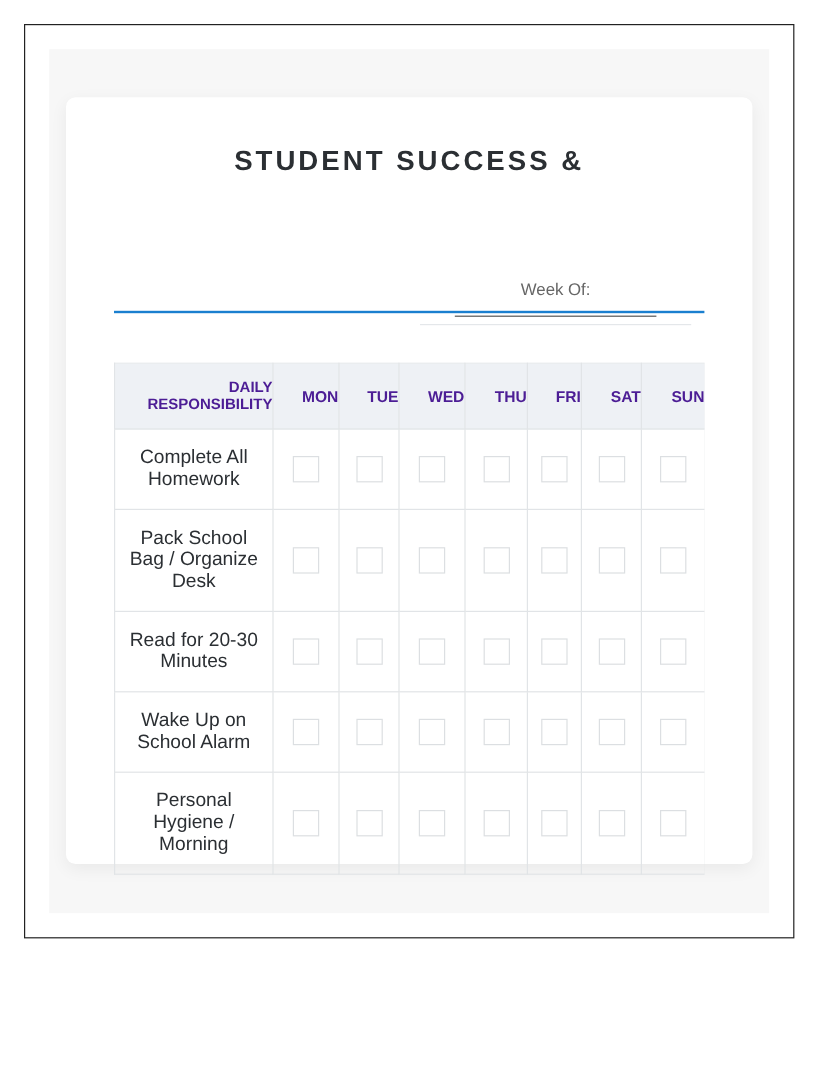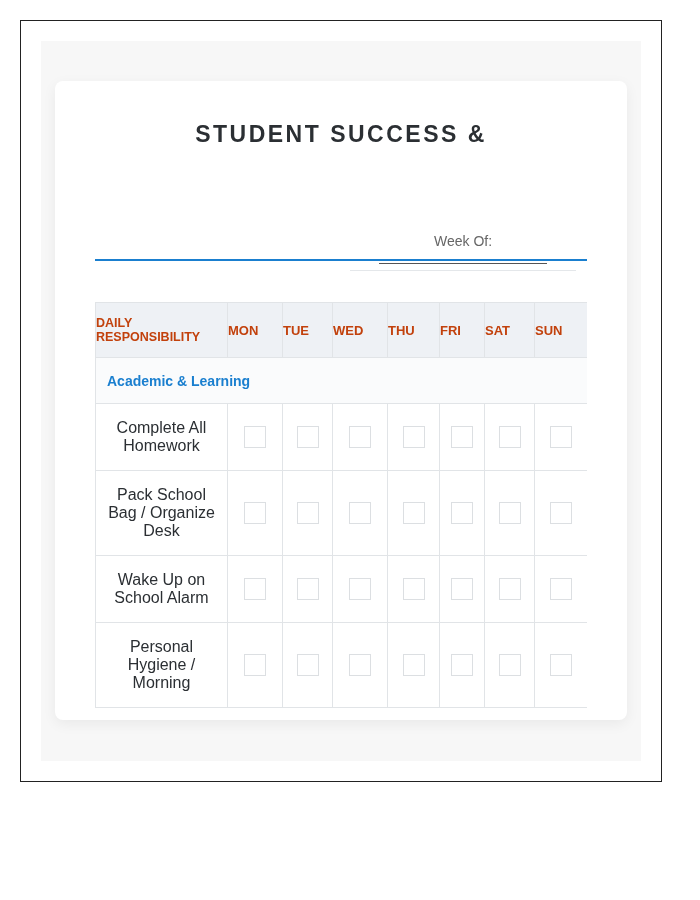--- a/index.html
+++ b/index.html
@@ -23,21 +23,21 @@
     .field-label { display: block; font-size: 14px; color: #666; line-height: 20px; margin-top: 1px; }
     .field-line { position: absolute; left: 29px; width: 168px; top: 33px; height: 0;
                   border-top: 1px solid #555; }
     .accent-rule { position: absolute; left: 95px; top: 259px; width: 492px; height: 2px;
                    background: #1a7fcf; z-index: 3; }
     .table-wrap { position: absolute; left: 95px; top: 302px; width: 492px; height: 500px;
                   overflow: hidden; z-index: 4; }
     table { border-collapse: collapse; table-layout: fixed; width: 492px; }
     th, td { border: 1px solid #e1e4e7; padding: 0; }
     thead th { background: #eef1f5; height: 54px; font-size: 13px; font-weight: bold;
-               color: #c2410c; text-align: left; }
+               color: #4c1d95; text-align: right; }
     thead th.first { font-size: 12.5px; line-height: 14px; }
     td.section { height: 45px; background: rgba(250,251,252,0.9); color: #1a7fcf;
                  font-weight: bold; font-size: 14px; padding-left: 11px; text-align: left; }
     td.task { font-size: 16px; color: #2b2f33; line-height: 18px; padding: 0 11px;
               text-align: center; vertical-align: middle; }
     td.box-cell { text-align: center; vertical-align: middle; }
     .checkbox { display: inline-block; width: 20px; height: 20px; border: 1px solid #dcdfe2;
                 background: transparent; vertical-align: middle; }
     tr.r66 td { height: 66px; }
     tr.r84 td { height: 84px; }
@@ -80,35 +80,42 @@
         <th>MON</th>
         <th>TUE</th>
         <th>WED</th>
         <th>THU</th>
         <th>FRI</th>
         <th>SAT</th>
         <th>SUN</th>
       </tr>
     </thead>
     <tbody id="tbody">
-        <tr>
-          <td class="section" colspan="8">Academic &amp; Learning</td>
-        </tr>
         <tr class="r66">
           <td class="task">Complete All Homework</td>
           <td class="box-cell"><span class="checkbox"></span></td>
           <td class="box-cell"><span class="checkbox"></span></td>
           <td class="box-cell"><span class="checkbox"></span></td>
           <td class="box-cell"><span class="checkbox"></span></td>
           <td class="box-cell"><span class="checkbox"></span></td>
           <td class="box-cell"><span class="checkbox"></span></td>
           <td class="box-cell"><span class="checkbox"></span></td>
         </tr>
         <tr class="r84">
           <td class="task">Pack School Bag / Organize Desk</td>
+          <td class="box-cell"><span class="checkbox"></span></td>
+          <td class="box-cell"><span class="checkbox"></span></td>
+          <td class="box-cell"><span class="checkbox"></span></td>
+          <td class="box-cell"><span class="checkbox"></span></td>
+          <td class="box-cell"><span class="checkbox"></span></td>
+          <td class="box-cell"><span class="checkbox"></span></td>
+          <td class="box-cell"><span class="checkbox"></span></td>
+        </tr>
+        <tr class="r66">
+          <td class="task">Read for 20-30 Minutes</td>
           <td class="box-cell"><span class="checkbox"></span></td>
           <td class="box-cell"><span class="checkbox"></span></td>
           <td class="box-cell"><span class="checkbox"></span></td>
           <td class="box-cell"><span class="checkbox"></span></td>
           <td class="box-cell"><span class="checkbox"></span></td>
           <td class="box-cell"><span class="checkbox"></span></td>
           <td class="box-cell"><span class="checkbox"></span></td>
         </tr>
         <tr class="r66">
           <td class="task">Wake Up on School Alarm</td>

